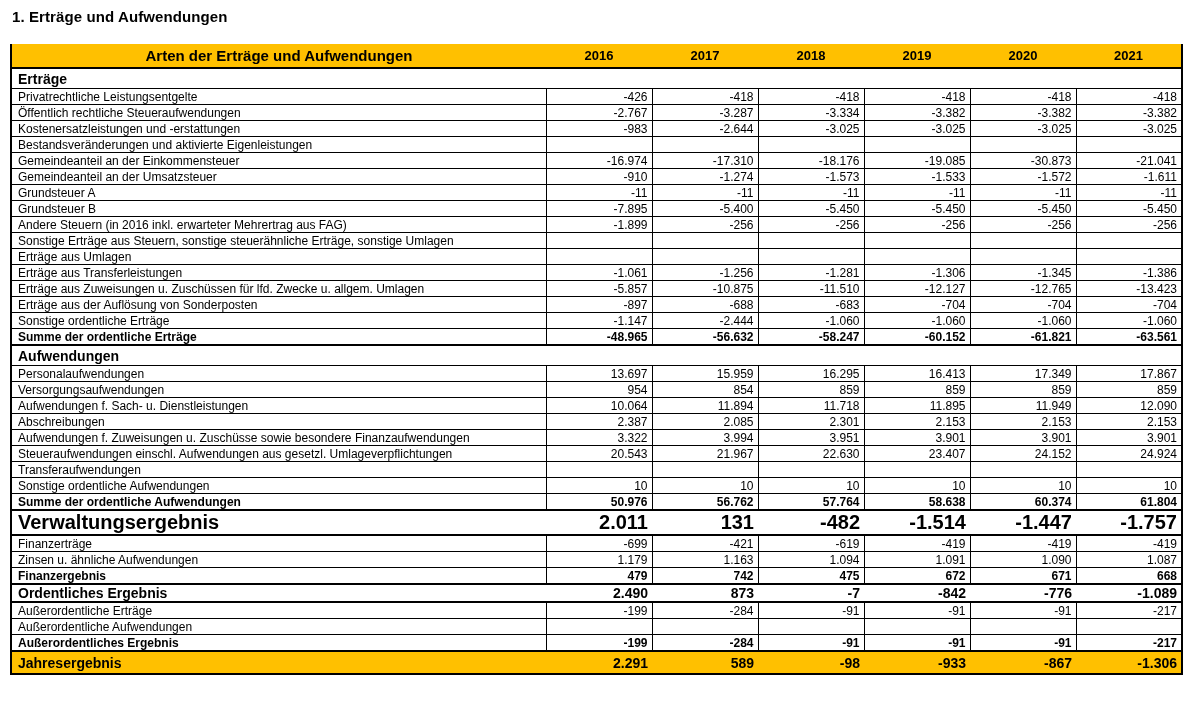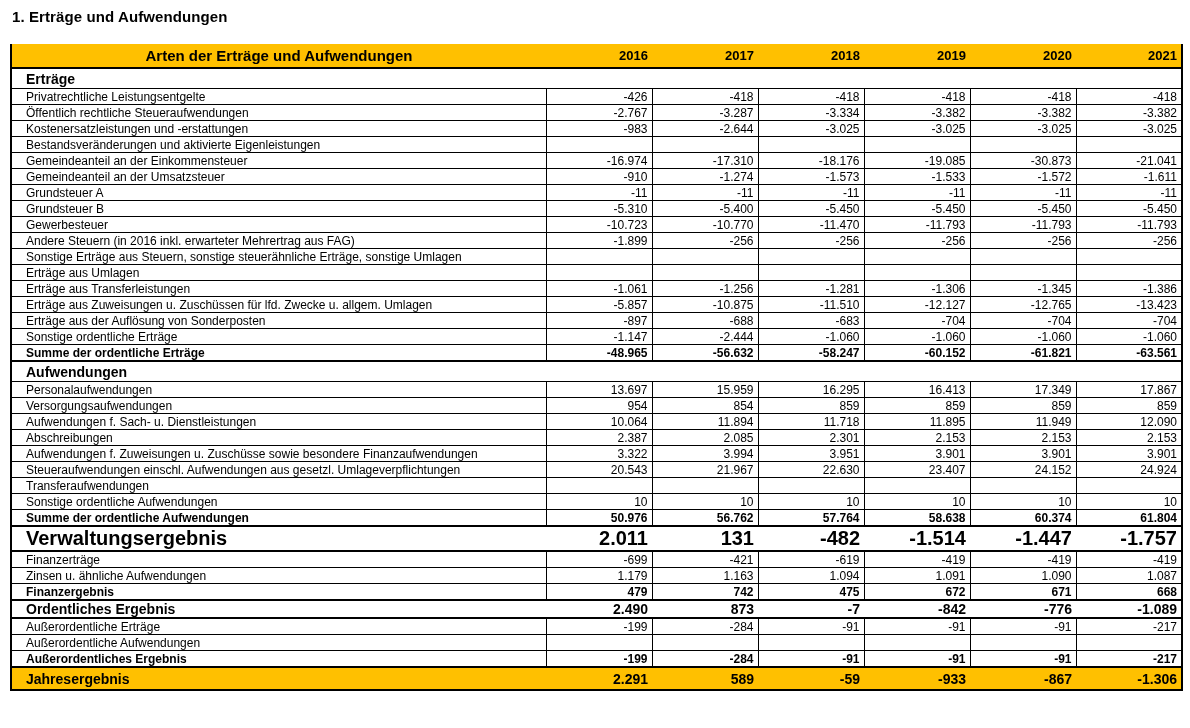--- a/index.html
+++ b/index.html
@@ -19,25 +19,25 @@
   }
   col.col-label{width:535px;}
   col.col-year{width:106px;}
   thead th{
     background:var(--accent);
     border:none;border-top-style:hidden;
     border-bottom:2px solid var(--border);
     height:23px;vertical-align:middle;padding:0 4px;
   }
   th.head-label{font-size:15px;font-weight:bold;text-align:center;}
-  th.year-head{font-size:13px;font-weight:bold;text-align:right;}
+  th.year-head{font-size:13px;font-weight:bold;text-align:center;}
   td{
     padding:0 3px;white-space:nowrap;overflow:hidden;vertical-align:middle;
   }
-  .label-cell{text-align:left;padding-left:14px;}
+  .label-cell{text-align:left;padding-left:6px;}
   .value-cell{text-align:right;padding-right:4px;font-variant-numeric:tabular-nums;}
   
   .row-data td{border:1px solid var(--border);height:15px;font-size:12px;}
   
   .row-total td{border:1px solid var(--border);height:15px;font-size:12px;font-weight:bold;}
   
   .row-section td{
     border:1px solid var(--border);border-left:none;border-right:none;
     border-top:2px solid var(--border);
     height:19px;font-size:14px;font-weight:bold;
@@ -148,35 +148,26 @@
           <td class="label-cell">Grundsteuer A</td>
           <td class="value-cell">-11</td>
           <td class="value-cell">-11</td>
           <td class="value-cell">-11</td>
           <td class="value-cell">-11</td>
           <td class="value-cell">-11</td>
           <td class="value-cell">-11</td>
         </tr>
         <tr class="row-data">
           <td class="label-cell">Grundsteuer B</td>
-          <td class="value-cell">-5.310</td>
+          <td class="value-cell">-7.895</td>
           <td class="value-cell">-5.400</td>
           <td class="value-cell">-5.450</td>
           <td class="value-cell">-5.450</td>
           <td class="value-cell">-5.450</td>
           <td class="value-cell">-5.450</td>
-        </tr>
-        <tr class="row-data">
-          <td class="label-cell">Gewerbesteuer</td>
-          <td class="value-cell">-10.723</td>
-          <td class="value-cell">-10.770</td>
-          <td class="value-cell">-11.470</td>
-          <td class="value-cell">-11.793</td>
-          <td class="value-cell">-11.793</td>
-          <td class="value-cell">-11.793</td>
         </tr>
         <tr class="row-data">
           <td class="label-cell">Andere Steuern (in 2016 inkl. erwarteter Mehrertrag aus FAG)</td>
           <td class="value-cell">-1.899</td>
           <td class="value-cell">-256</td>
           <td class="value-cell">-256</td>
           <td class="value-cell">-256</td>
           <td class="value-cell">-256</td>
           <td class="value-cell">-256</td>
         </tr>
@@ -396,20 +387,20 @@
           <td class="value-cell">-284</td>
           <td class="value-cell">-91</td>
           <td class="value-cell">-91</td>
           <td class="value-cell">-91</td>
           <td class="value-cell">-217</td>
         </tr>
         <tr class="row-grand">
           <td class="label-cell">Jahresergebnis</td>
           <td class="value-cell">2.291</td>
           <td class="value-cell">589</td>
-          <td class="value-cell">-59</td>
+          <td class="value-cell">-98</td>
           <td class="value-cell">-933</td>
           <td class="value-cell">-867</td>
           <td class="value-cell">-1.306</td>
         </tr>
       </tbody>
   </table>
 </div>
 
 </body></html>

